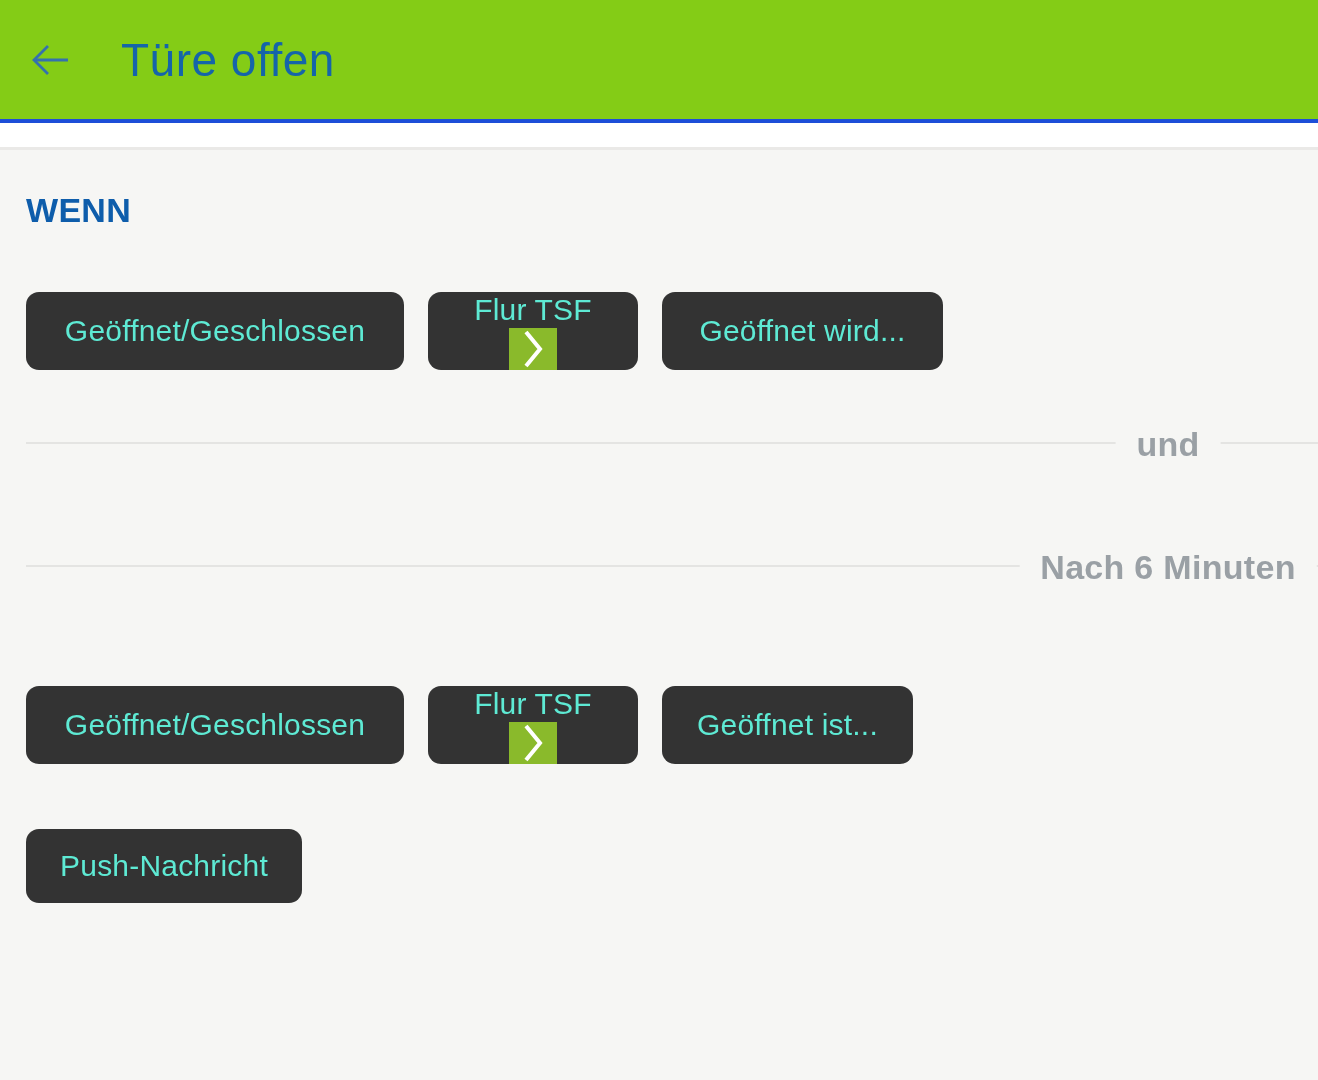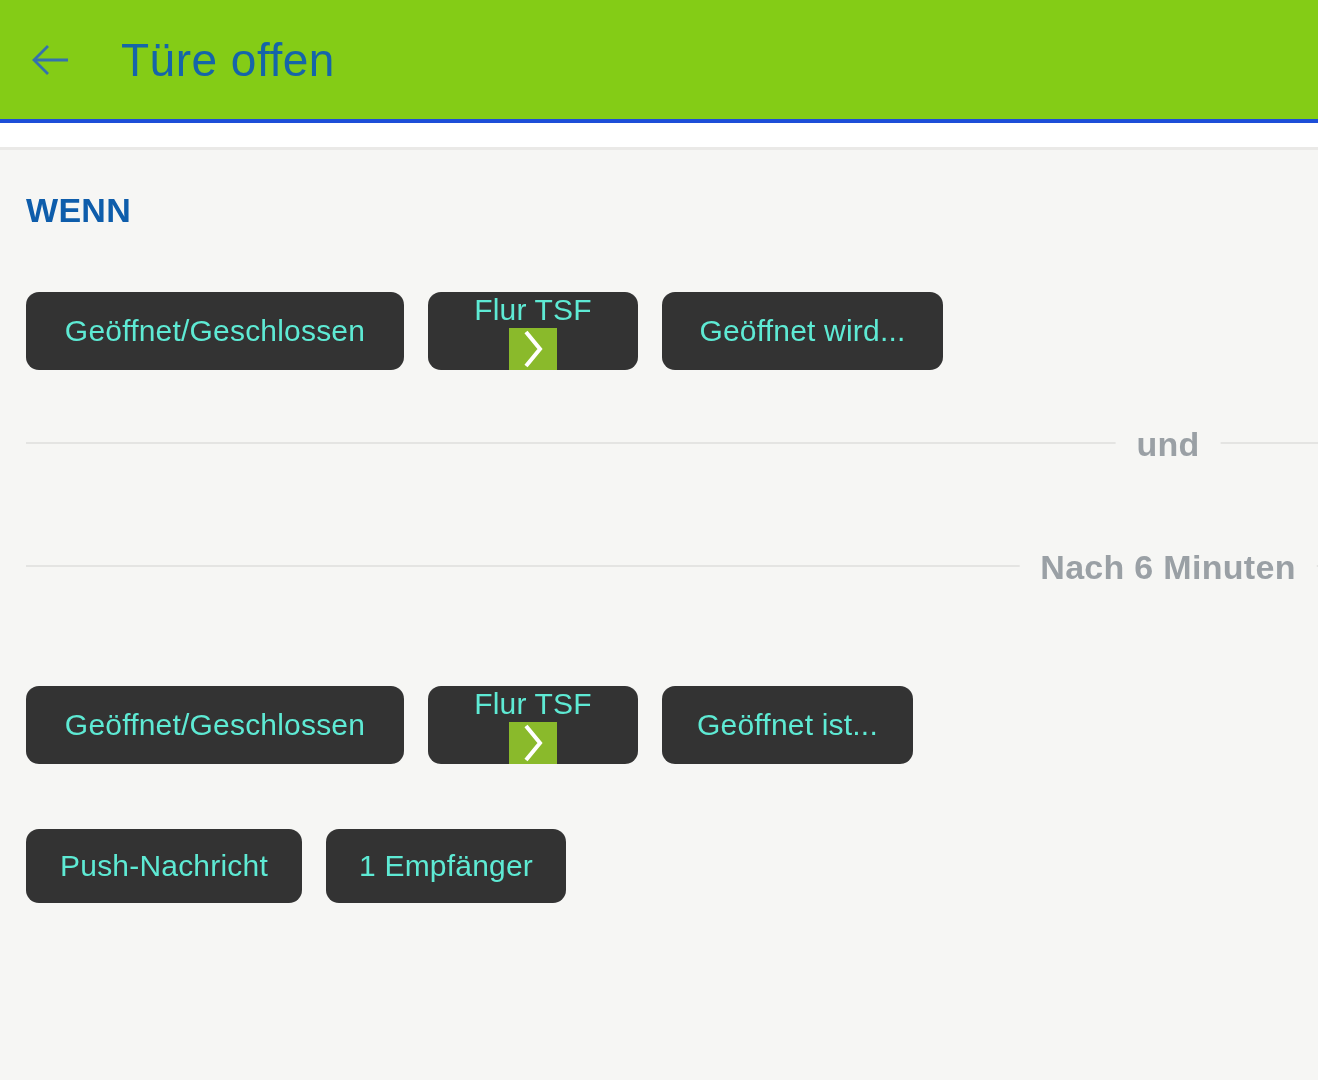--- a/index.html
+++ b/index.html
@@ -191,16 +191,15 @@
           <polyline points="4,4 18,21 4,38" fill="none" stroke="#ffffff" stroke-width="4"></polyline>
         </svg>
       </span>
     </div>
     <div class="chip w-ist">Geöffnet ist...</div>
   </div>
 
 
   <div class="button-row row-3">
     <div class="chip w-push">Push-Nachricht</div>
-    <div class="chip w-empf">1 Empfänger</div>
   </div>
 
 </div>
 
 </body></html>

